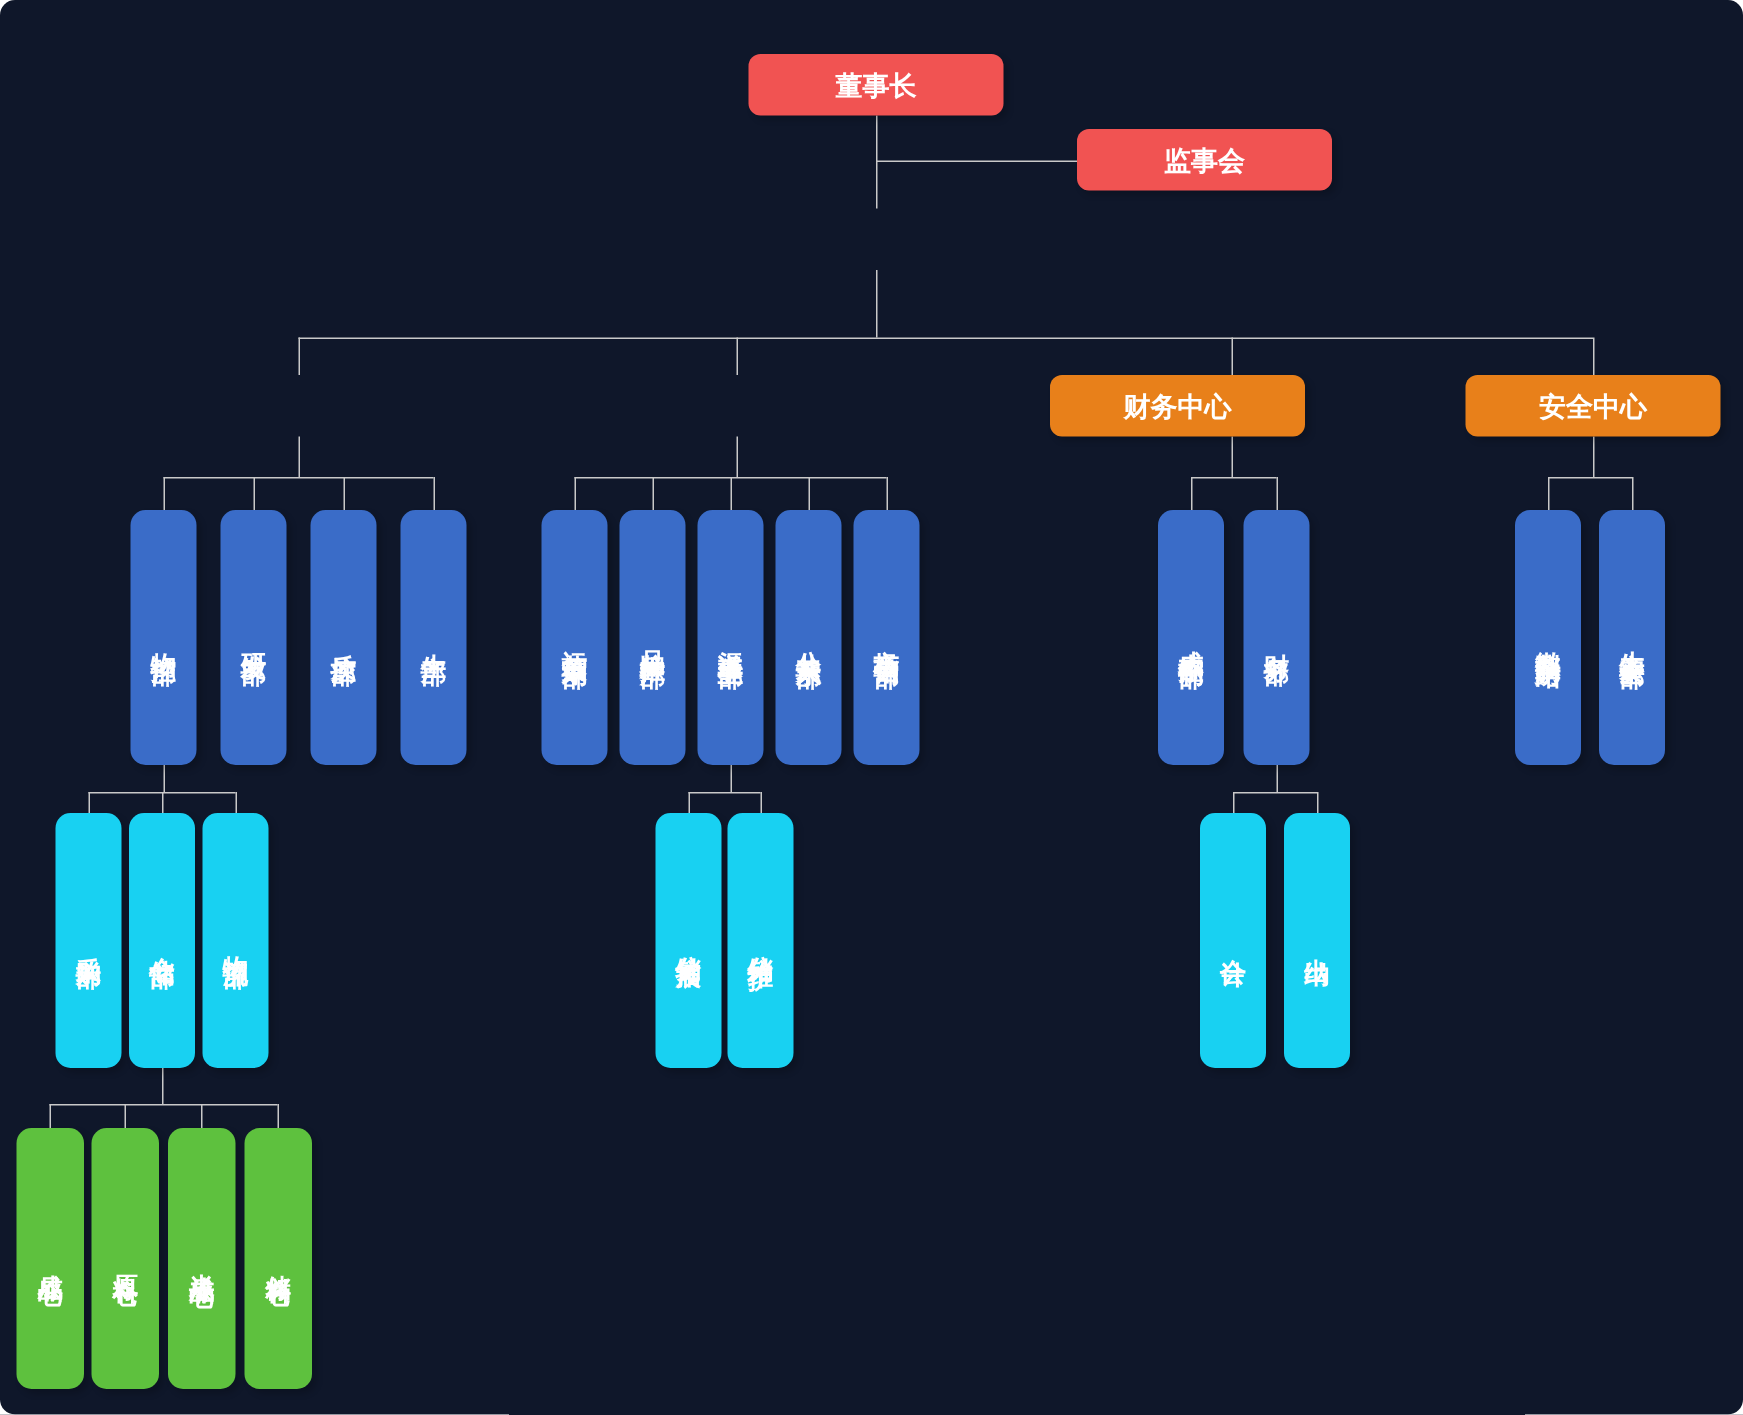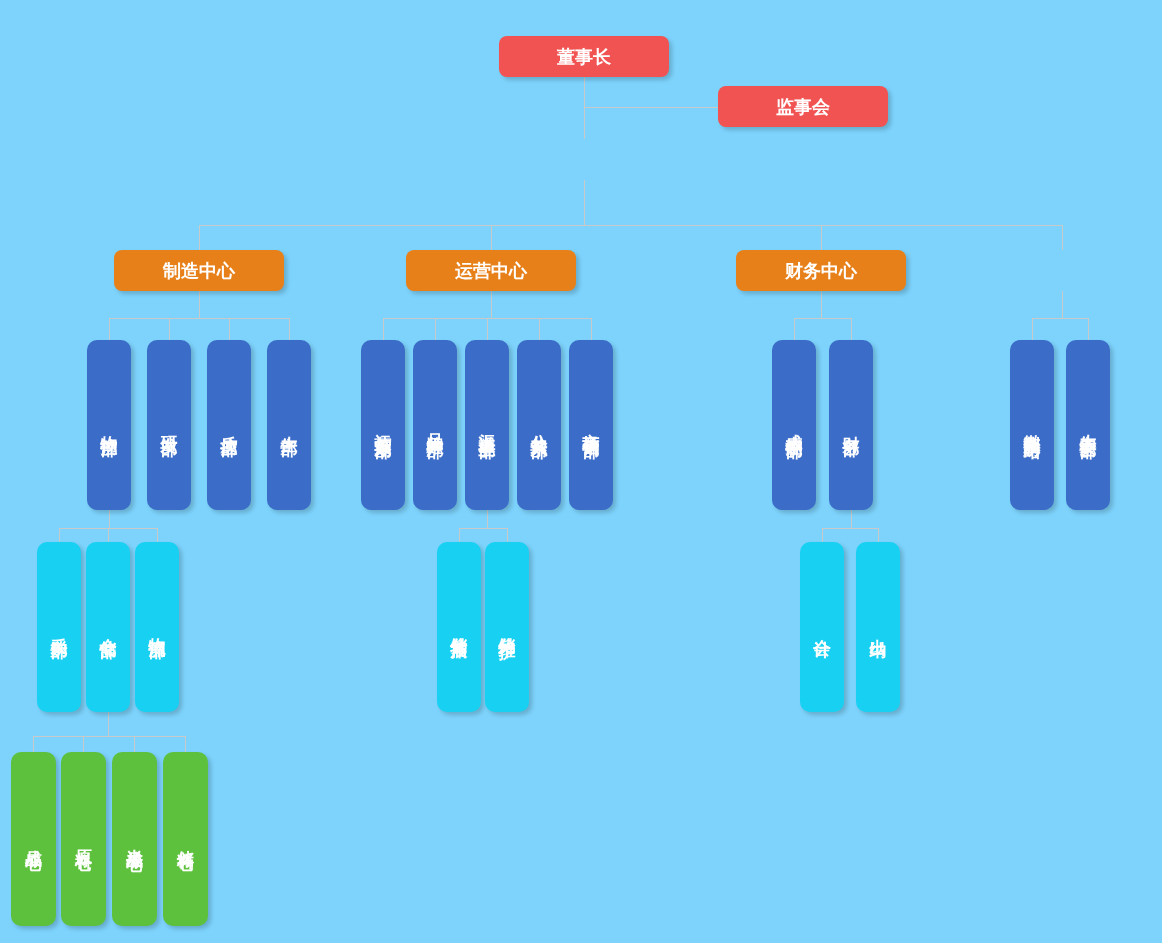--- a/index.html
+++ b/index.html
@@ -34,21 +34,21 @@
     box-shadow:3px 3px 4px rgba(0,0,0,0.18);
     box-sizing:border-box;
   }
   .node-v.lv5 { width:45px; height:174px; }
   .vl { position:absolute; width:1px; background:var(--line-color,#c9c9c9); }
   .hl { position:absolute; height:1px; background:var(--line-color,#c9c9c9); }
 </style>
 </head>
 <body>
 
-<div id="canvas" style="--line-color: #c9c9c9; background-color: #7dd3fc;">
+<div id="canvas" style="--line-color: #c9c9c9; background-color: #0f172a; border-radius: 10px;">
 
   <div class="vl" style="left:584px;top:77px;height:62px"></div>
   <div class="hl" style="left:584px;top:107px;width:134px"></div>
 
   <div class="vl" style="left:584px;top:180px;height:45px"></div>
   <div class="hl" style="left:199px;top:225px;width:863px"></div>
   <div class="vl" style="left:199px;top:225px;height:25px"></div>
   <div class="vl" style="left:491px;top:225px;height:25px"></div>
   <div class="vl" style="left:821px;top:225px;height:25px"></div>
   <div class="vl" style="left:1062px;top:225px;height:25px"></div>
@@ -97,23 +97,22 @@
   <div class="vl" style="left:108px;top:712px;height:24px"></div>
   <div class="hl" style="left:33px;top:736px;width:152px"></div>
   <div class="vl" style="left:33px;top:736px;height:16px"></div>
   <div class="vl" style="left:83px;top:736px;height:16px"></div>
   <div class="vl" style="left:134px;top:736px;height:16px"></div>
   <div class="vl" style="left:185px;top:736px;height:16px"></div>
 
   <div class="node-h" style="left: 499px; top: 36px; background-color: rgb(241, 83, 82);">董事长</div>
   <div class="node-h" style="left: 718px; top: 86px; background-color: rgb(241, 83, 82); text-align: center;">监事会</div>
 
-  <div class="node-h" style="left: 114px; top: 250px; background-color: rgb(232, 128, 26);">制造中心</div>
-  <div class="node-h" style="left: 406px; top: 250px; background-color: rgb(232, 128, 26);">运营中心</div>
-  <div class="node-h" style="left: 736px; top: 250px; background-color: rgb(232, 128, 26);">财务中心</div>
+  <div class="node-h" style="left: 700px; top: 250px; background-color: rgb(232, 128, 26);">财务中心</div>
+  <div class="node-h" style="left: 977px; top: 250px; background-color: rgb(232, 128, 26);">安全中心</div>
 
   <div class="node-v" style="left: 87px; top: 340px; background-color: rgb(58, 108, 200);">物控部</div>
   <div class="node-v" style="left: 147px; top: 340px; background-color: rgb(58, 108, 200);">研发部</div>
   <div class="node-v" style="left: 207px; top: 340px; background-color: rgb(58, 108, 200);">质控部</div>
   <div class="node-v" style="left: 267px; top: 340px; background-color: rgb(58, 108, 200);">生产部</div>
   <div class="node-v" style="left: 361px; top: 340px; background-color: rgb(58, 108, 200);">运营策划部</div>
   <div class="node-v" style="left: 413px; top: 340px; background-color: rgb(58, 108, 200);">品牌推广部</div>
   <div class="node-v" style="left: 465px; top: 340px; background-color: rgb(58, 108, 200);">渠道事业部</div>
   <div class="node-v" style="left: 517px; top: 340px; background-color: rgb(58, 108, 200);">公共关系部</div>
   <div class="node-v" style="left: 569px; top: 340px; background-color: rgb(58, 108, 200);">市场营销部</div>

